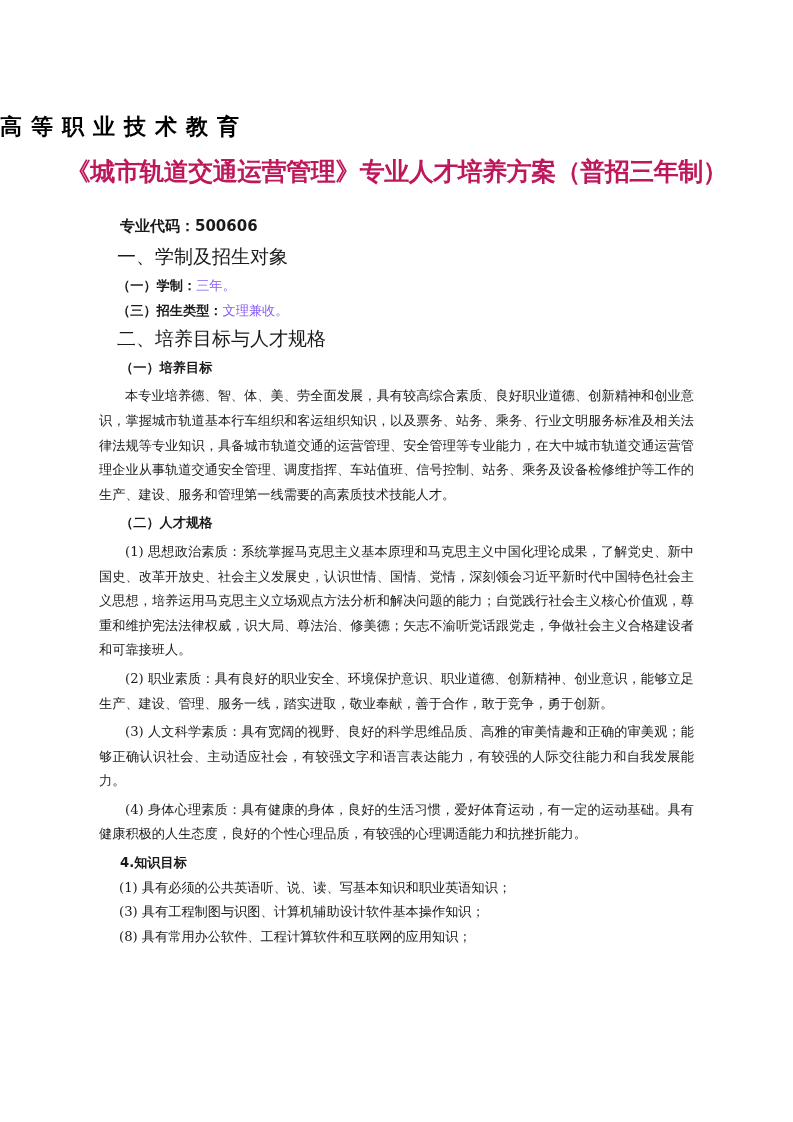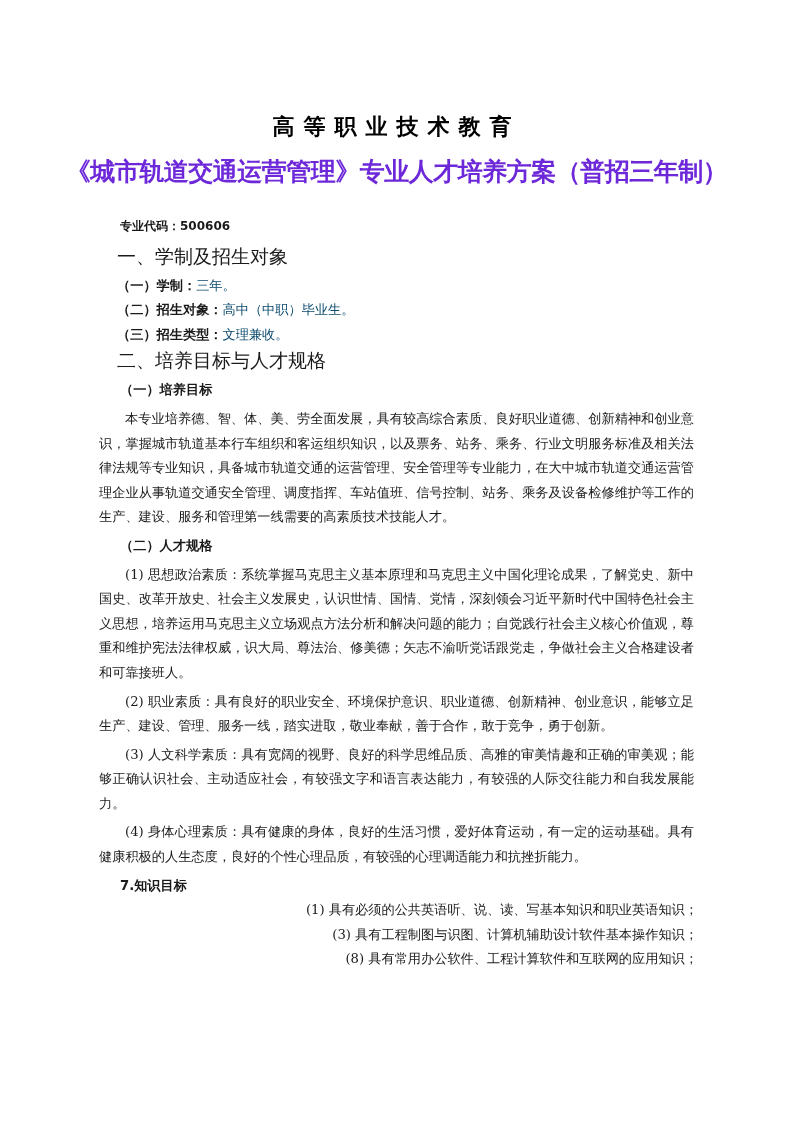--- a/index.html
+++ b/index.html
@@ -1,52 +1,49 @@
 <!DOCTYPE html>
 <html><head>
 <meta charset="utf-8">
 <style>
   html, body { margin: 0; padding: 0; background: #ffffff; }
   body { width: 793px; height: 1122px; position: relative; overflow: hidden;
          font-family: "DejaVu Serif", "Liberation Serif", serif; color: #1a1a1a; }
   .page { position: absolute; left: 0; top: 0; width: 793px; height: 1122px; }
-  .title1 { position: absolute; top: 112px; left: 0; width: 793px; text-align: center;
+  .title1 { position: absolute; top: 112px; left: 0; width: 793px; text-align: left;
             font-family: "DejaVu Sans", sans-serif; font-weight: bold; font-size: 22px;
             letter-spacing: 9px; color: #000; }
   .title2 { position: absolute; top: 155px; left: 0; width: 793px; text-align: center;
             font-family: "DejaVu Serif", serif; font-weight: bold; font-size: 25px;
-            letter-spacing: -0.5px; color: #6d28d9; white-space: nowrap; }
+            letter-spacing: -0.5px; color: #be185d; white-space: nowrap; }
   .body { position: absolute; left: 95px; top: 214px; width: 603px; font-size: 13.2px; line-height: 24.6px; }
   .line { white-space: nowrap; }
-  .code { font-family: "DejaVu Sans", sans-serif; font-weight: bold; font-size: 12px; padding-left: 25px; margin-bottom: 4px; }
+  .code { font-family: "DejaVu Sans", sans-serif; font-weight: bold; font-size: 15px; padding-left: 25px; margin-bottom: 4px; }
   .h1 { font-family: "DejaVu Sans", sans-serif; font-size: 19px; padding-left: 22px; margin-bottom: 4px; line-height: 27px; }
   .h2 { padding-left: 22px; }
   .h2 .lbl { font-family: "DejaVu Sans", sans-serif; font-weight: bold; }
-  .h2 .val { font-family: Liberation Sans, sans-serif; color: #0c4a6e; }
+  .h2 .val { font-family: Liberation Mono, monospace; color: #8b5cf6; }
   .h3 { font-family: "DejaVu Sans", sans-serif; font-weight: bold; padding-left: 25px; }
   .para { text-align: justify; text-align-last: left; }
   .para p { margin: 4px; text-indent: 26px; }
-  .item { padding-left: 24px; white-space: nowrap; text-align: right; }
+  .item { padding-left: 24px; white-space: nowrap; }
 </style>
 </head>
 <body>
 
 <div class="page">
   <div class="title1">高等职业技术教育</div>
   <div class="title2">《城市轨道交通运营管理》专业人才培养方案（普招三年制）</div>
 
   <div class="body">
     <div class="line code">专业代码：500606</div>
 
     <div class="line h1">一、学制及招生对象</div>
     <div class="line h2">
       <span class="lbl">（一）学制：</span><span class="val">三年。</span>
-    </div>
-    <div class="line h2">
-      <span class="lbl">（二）招生对象：</span><span class="val">高中（中职）毕业生。</span>
     </div>
     <div class="line h2">
       <span class="lbl">（三）招生类型：</span><span class="val">文理兼收。</span>
     </div>
 
     <div class="line h1">二、培养目标与人才规格</div>
     <div class="line h3">（一）培养目标</div>
     <div class="para">
       <p>本专业培养德、智、体、美、劳全面发展，具有较高综合素质、良好职业道德、创新精神和创业意识，掌握城市轨道基本行车组织和客运组织知识，以及票务、站务、乘务、行业文明服务标准及相关法律法规等专业知识，具备城市轨道交通的运营管理、安全管理等专业能力，在大中城市轨道交通运营管理企业从事轨道交通安全管理、调度指挥、车站值班、信号控制、站务、乘务及设备检修维护等工作的生产、建设、服务和管理第一线需要的高素质技术技能人才。</p>
     </div>
@@ -58,18 +55,18 @@
     <div class="para">
       <p>(2) 职业素质：具有良好的职业安全、环境保护意识、职业道德、创新精神、创业意识，能够立足生产、建设、管理、服务一线，踏实进取，敬业奉献，善于合作，敢于竞争，勇于创新。</p>
     </div>
     <div class="para">
       <p>(3) 人文科学素质：具有宽阔的视野、良好的科学思维品质、高雅的审美情趣和正确的审美观；能够正确认识社会、主动适应社会，有较强文字和语言表达能力，有较强的人际交往能力和自我发展能力。</p>
     </div>
     <div class="para">
       <p>(4) 身体心理素质：具有健康的身体，良好的生活习惯，爱好体育运动，有一定的运动基础。具有健康积极的人生态度，良好的个性心理品质，有较强的心理调适能力和抗挫折能力。</p>
     </div>
 
-    <div class="line h3">7.知识目标</div>
+    <div class="line h3">4.知识目标</div>
     <div class="item">(1) 具有必须的公共英语听、说、读、写基本知识和职业英语知识；</div>
     <div class="item">(3) 具有工程制图与识图、计算机辅助设计软件基本操作知识；</div>
     <div class="item">(8) 具有常用办公软件、工程计算软件和互联网的应用知识；</div>
   </div>
 </div>
 
 </body></html>

